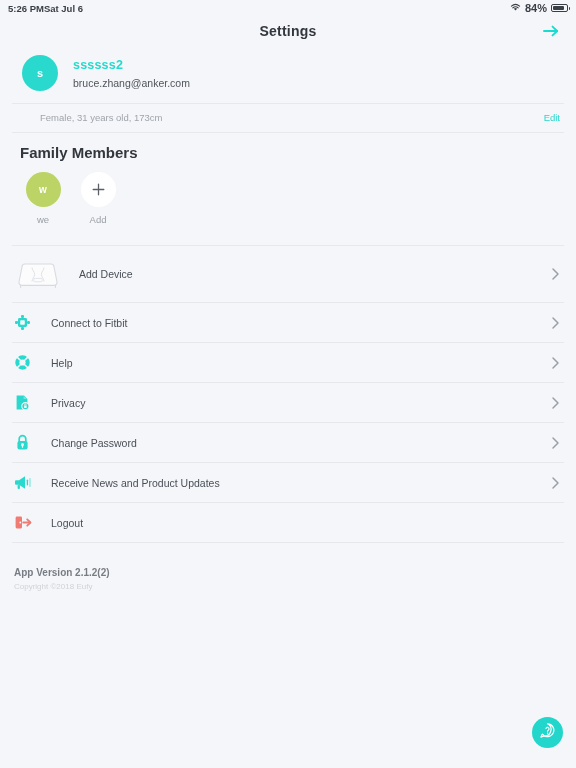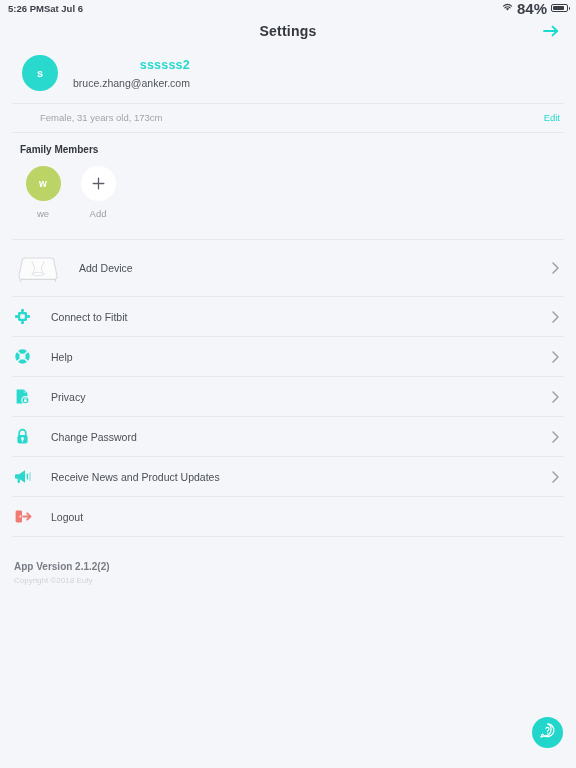--- a/index.html
+++ b/index.html
@@ -11,21 +11,21 @@
   }
   .screen { position: relative; width: 576px; height: 768px; background: #f5f6f9; }
 
   
   .statusbar {
     height: 16px; display: flex; align-items: center;
     padding: 0 8px; font-size: 9.5px; color: #3a3f47; font-weight: 600;
   }
   .sb-left { display: flex; align-items: center; }
   .sb-right { margin-left: auto; display: flex; align-items: center; gap: 4px; }
-  .sb-pct { font-size: 15px; font-weight: 600; color: #3a3f47; }
+  .sb-pct { font-size: 11px; font-weight: 600; color: #3a3f47; }
   .batt {
     width: 17px; height: 8px; border: 1px solid #3a3f47; border-radius: 2px;
     position: relative; padding: 1px;
   }
   .batt::after {
     content: ""; position: absolute; right: -3px; top: 2px;
     width: 1.5px; height: 3px; background: #3a3f47; border-radius: 0 1px 1px 0;
   }
   .batt i { display: block; height: 100%; width: 84%; background: #3a3f47; border-radius: 1px; }
 
@@ -43,35 +43,35 @@
 
   
   .profile { display: flex; align-items: center; padding: 10px 22px 12px; }
   .avatar {
     width: 36px; height: 36px; border-radius: 50%;
     background: #2ad9cd; color: #fff;
     display: flex; align-items: center; justify-content: center;
     font-size: 11px; font-weight: 600; flex: 0 0 auto;
   }
   .profile-text { margin-left: 15px; }
-  .username { color: #25d9cd; font-size: 12.5px; font-weight: 700; letter-spacing: .2px; text-align: right; }
+  .username { color: #25d9cd; font-size: 12.5px; font-weight: 700; letter-spacing: .2px; }
   .email { color: #50555c; font-size: 10.5px; margin-top: 5px; }
 
   .hr { height: 1px; background: #e6e8ec; margin: 0 12px; }
 
   .bioline {
     display: flex; align-items: center; justify-content: space-between;
     padding: 8px 16px 9px; font-size: 9.5px;
   }
   .bio-text { color: #a0a4ab; margin-left: 24px; }
   .edit-link { color: #25d9cd; font-size: 9.5px; cursor: pointer; }
 
   
   .family { padding: 11px 20px 0; }
-  .family-title { font-size: 10px; font-weight: 700; color: #32363d; }
+  .family-title { font-size: 15px; font-weight: 700; color: #32363d; }
   .members { display: flex; gap: 9px; margin-top: 11px; }
   .member { width: 46px; display: flex; flex-direction: column; align-items: center; cursor: pointer; }
   .m-circle {
     width: 35px; height: 35px; border-radius: 50%;
     display: flex; align-items: center; justify-content: center;
     font-size: 10px; color: #fff; font-weight: 600;
   }
   .m-circle.add { background: #fff; color: #5b6068; }
   .m-label { margin-top: 7px; font-size: 9.5px; color: #9ba0a7; }
 

